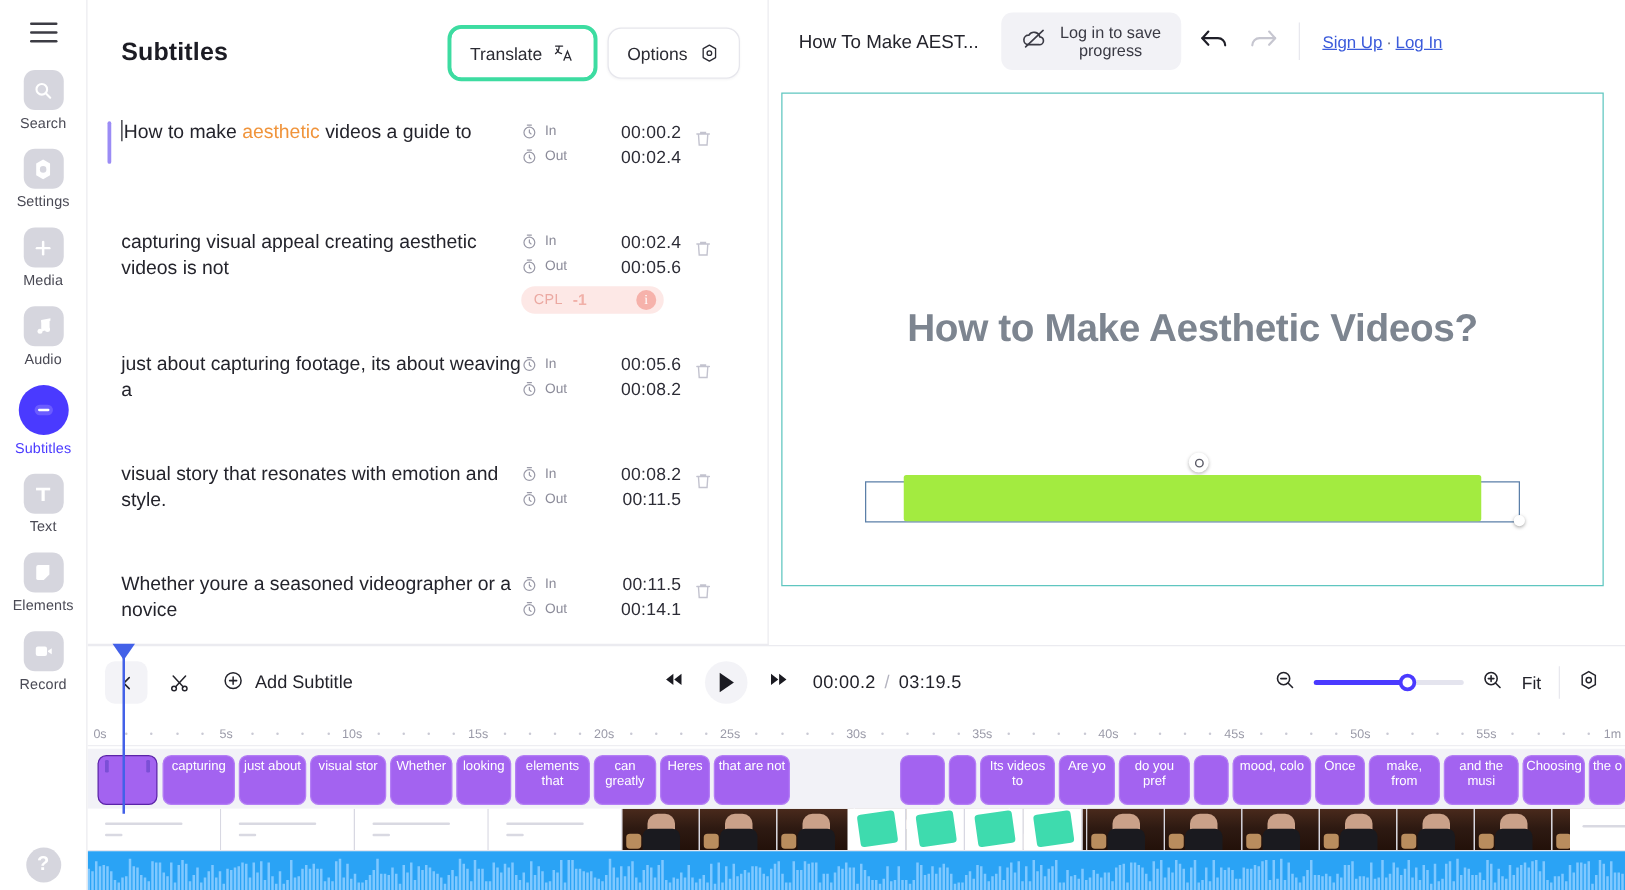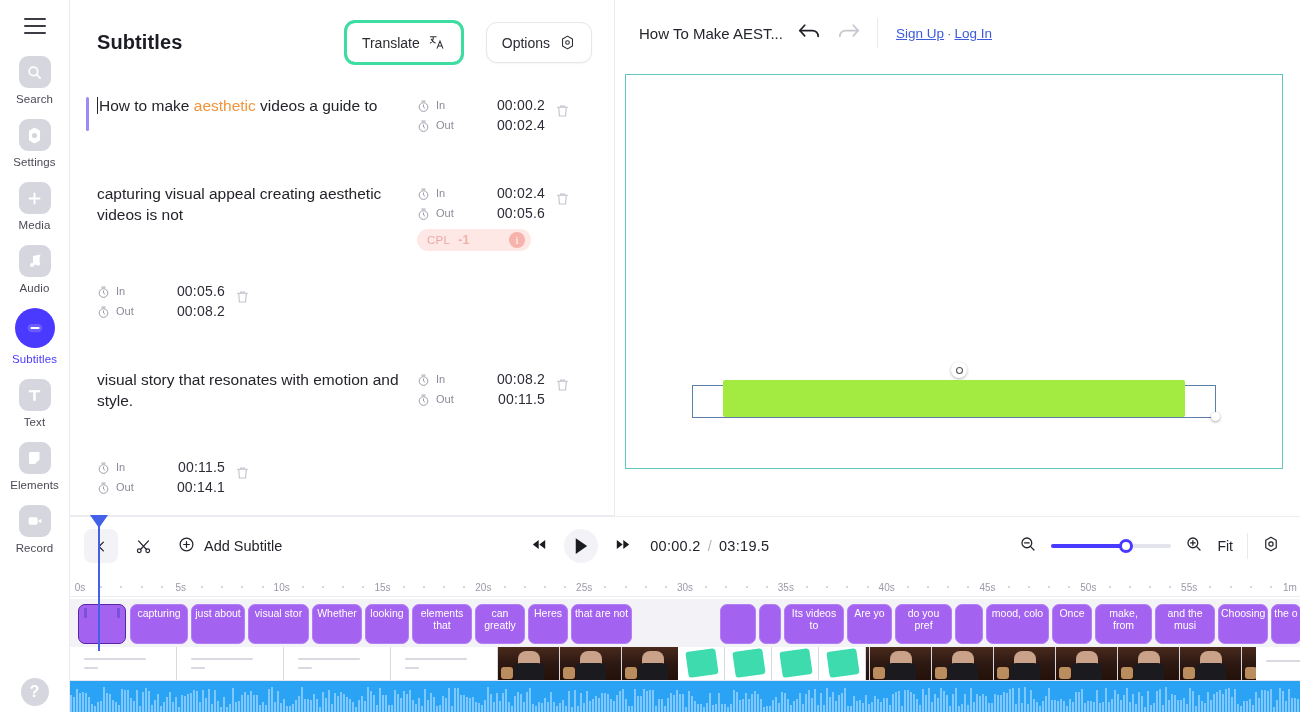--- a/index.html
+++ b/index.html
@@ -51,21 +51,21 @@
     width: 545px; flex: 0 0 545px;
     height: 516px;
     background:#fff;
     border-right: 1px solid #ebebf0;
     border-bottom: 1px solid #ebebf0;
     display:flex; flex-direction:column;
     position:relative;
   }
   .subs-head { display:flex; align-items:center; padding: 22px 22px 10px 27px; }
   .subs-title { font-size: 20px; font-weight: bold; color:#1c1c24; letter-spacing:.1px; }
-  .subs-actions { margin-left:auto; display:flex; gap:24px; align-items:flex-end; }
+  .subs-actions { margin-left:auto; display:flex; gap:10px; align-items:flex-end; }
   .pill {
     height: 41px; border: 1px solid #e6e6ec; border-radius: 11px;
     background:#fff; display:flex; align-items:center; gap:9px;
     padding: 0 15px; font-size: 14px; color:#2b2b33; cursor:pointer;
     box-shadow: 0 1px 2px rgba(20,20,40,.045);
     white-space:nowrap;
   }
   .pill.hl { outline: 3px solid #3ddca1; outline-offset: -1px; border-color:#3ddca1; border-radius:9px; }
   .pill svg { display:block; }
 
@@ -383,20 +383,21 @@
           </div>
         </div>
         <div class="trash">
           <svg width="15" height="16" viewBox="0 0 24 24" fill="none" stroke="#c3c3cf" stroke-width="1.8" stroke-linecap="round">
               <path d="M4 6h16M9 6V4h6v2M6 6l1 14h10l1-14"></path>
             </svg>
         </div>
       </div>
 
       <div class="sub-row">
+        <div class="sub-text">just about capturing footage, its about weaving a</div>
         <div class="times">
           <div class="trow">
             <span class="clock"><svg width="13" height="13" viewBox="0 0 24 24" fill="none" stroke="#9a9aa8" stroke-width="1.8">
                   <circle cx="12" cy="13" r="8"></circle>
                   <path d="M12 9v4l2.5 2M9 2h6" stroke-linecap="round"></path>
                 </svg></span>
             <span class="lbl">In</span>
             <span class="val">00:05.6</span>
           </div>
           <div class="trow">
@@ -436,20 +437,21 @@
           </div>
         </div>
         <div class="trash">
           <svg width="15" height="16" viewBox="0 0 24 24" fill="none" stroke="#c3c3cf" stroke-width="1.8" stroke-linecap="round">
               <path d="M4 6h16M9 6V4h6v2M6 6l1 14h10l1-14"></path>
             </svg>
         </div>
       </div>
 
       <div class="sub-row">
+        <div class="sub-text">Whether youre a seasoned videographer or a novice</div>
         <div class="times">
           <div class="trow">
             <span class="clock"><svg width="13" height="13" viewBox="0 0 24 24" fill="none" stroke="#9a9aa8" stroke-width="1.8">
                   <circle cx="12" cy="13" r="8"></circle>
                   <path d="M12 9v4l2.5 2M9 2h6" stroke-linecap="round"></path>
                 </svg></span>
             <span class="lbl">In</span>
             <span class="val">00:11.5</span>
           </div>
           <div class="trow">
@@ -468,20 +470,32 @@
         </div>
       </div>
 
     </div>
   </div>
 
   <div class="rpane">
     <div class="topbar">
       <div class="proj-title">How To Make AEST...</div>
 
+      <div class="save-chip">
+        <span>
+          <svg width="21" height="21" viewBox="0 0 24 24" fill="none" stroke="#3a3a44" stroke-width="1.5" stroke-linecap="round">
+              <path d="M6.5 18h10a3.6 3.6 0 00.4-7.2A5.4 5.4 0 007 9.3 3.9 3.9 0 006.5 18z"></path>
+              <line x1="4" y1="20" x2="20" y2="5"></line>
+            </svg>
+        </span>
+        <span class="txt">
+          <span>Log in to save</span><br>
+          <span>progress</span>
+        </span>
+      </div>
 
       <div class="nav-arrows">
         <span class="a">
           <svg width="25" height="20" viewBox="0 0 26 20" fill="none" stroke="#1f1f28" stroke-width="1.8" stroke-linecap="round" stroke-linejoin="round">
               <path d="M8 4L3 9.5l5 5.5"></path>
               <path d="M3 9.5h13a6 6 0 016 6"></path>
             </svg>
         </span>
         <span class="a">
           <svg width="25" height="20" viewBox="0 0 26 20" fill="none" stroke="#c6c6d0" stroke-width="1.8" stroke-linecap="round" stroke-linejoin="round">
@@ -494,20 +508,21 @@
       <div class="divider-v"></div>
 
       <div class="auth">
         <a>Sign Up</a><span class="dot">·</span><a>Log In</a>
       </div>
 
     </div>
 
     <div class="preview-wrap">
       <div class="canvas">
+        <div class="canvas-title">How to Make Aesthetic Videos?</div>
 
         <div class="rot-handle">
           <svg width="9" height="9" viewBox="0 0 24 24" fill="none" stroke="#5a5a66" stroke-width="3">
               <circle cx="12" cy="12" r="8"></circle>
             </svg>
         </div>
 
         <div class="txtbox"></div>
         <div class="txt-green"></div>
         <div class="handle-dot" style="left:585px; top:337px;"></div>

